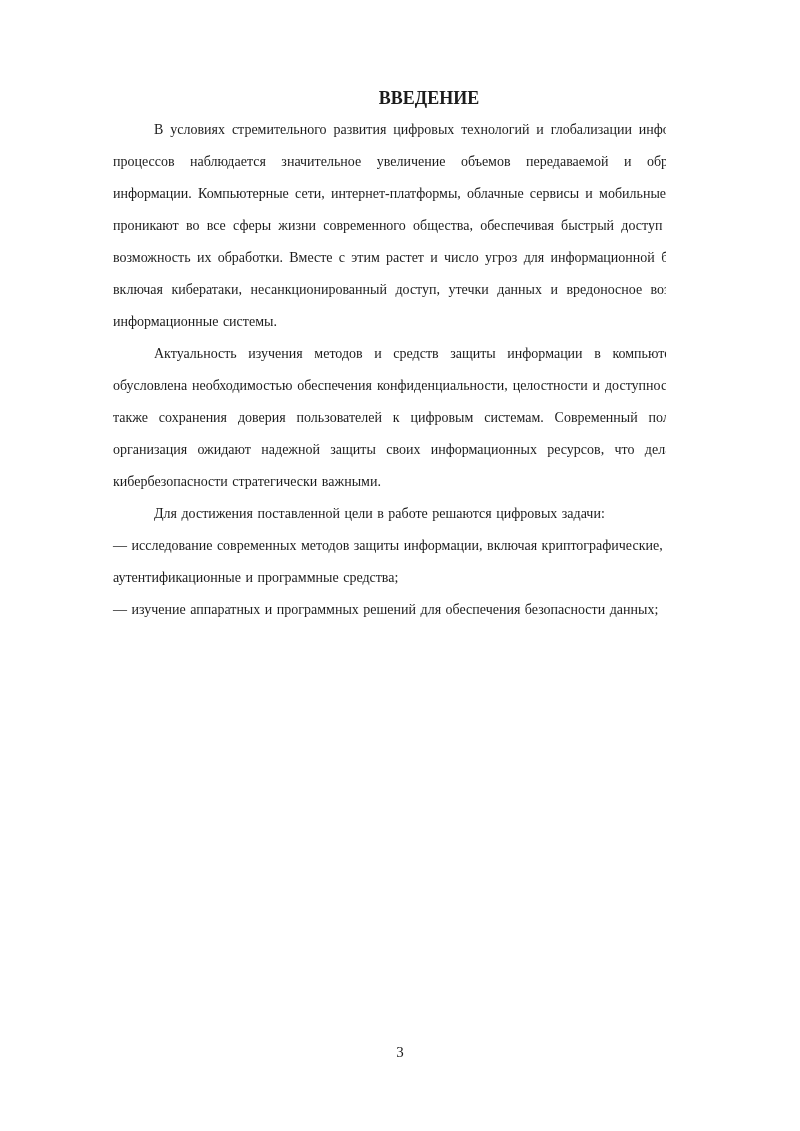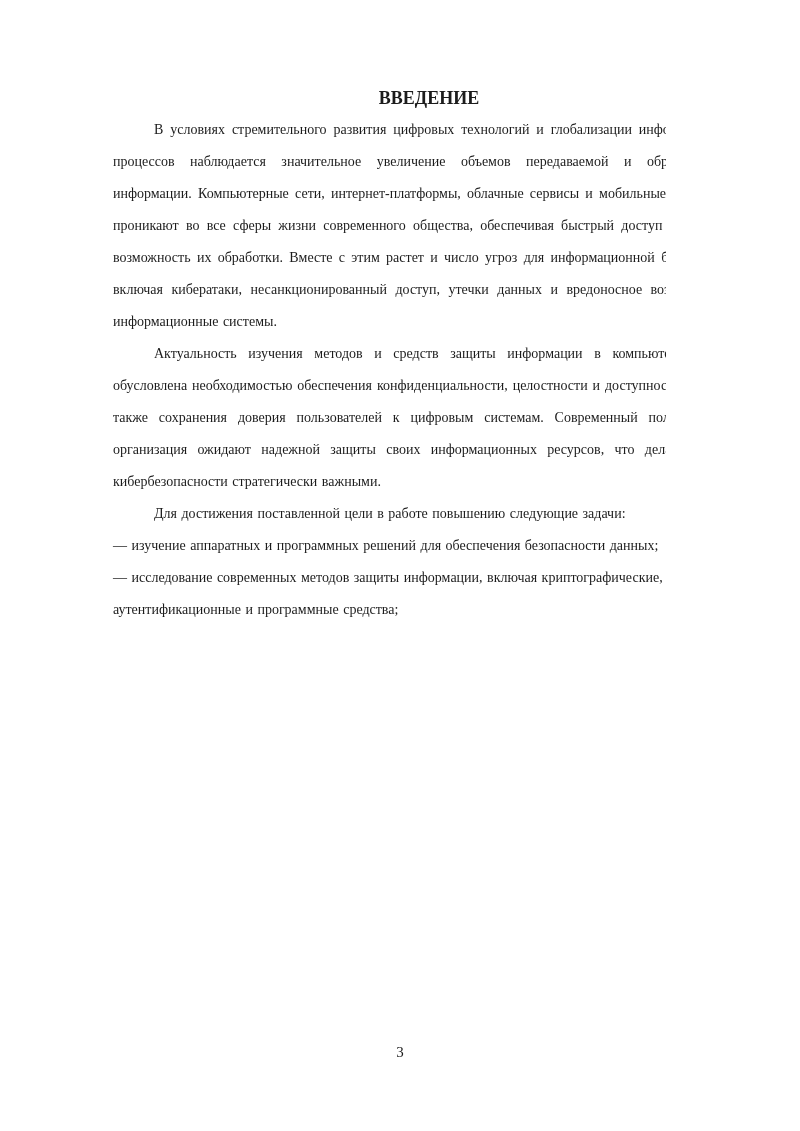--- a/index.html
+++ b/index.html
@@ -60,23 +60,23 @@
 
 <div class="page">
   <div class="content">
     <h1 class="doc-title">ВВЕДЕНИЕ</h1>
 
     <p class="par body-par">В условиях стремительного развития цифровых технологий и глобализации информационных процессов наблюдается значительное увеличение объемов передаваемой и обрабатываемой информации. Компьютерные сети, интернет-платформы, облачные сервисы и мобильные приложения проникают во все сферы жизни современного общества, обеспечивая быстрый доступ к данным и возможность их обработки. Вместе с этим растет и число угроз для информационной безопасности, включая кибератаки, несанкционированный доступ, утечки данных и вредоносное воздействие на информационные системы.</p>
 
     <p class="par body-par">Актуальность изучения методов и средств защиты информации в компьютерных сетях обусловлена необходимостью обеспечения конфиденциальности, целостности и доступности данных, а также сохранения доверия пользователей к цифровым системам. Современный пользователь и организация ожидают надежной защиты своих информационных ресурсов, что делает вопросы кибербезопасности стратегически важными.</p>
 
 
-    <p class="par body-par">Для достижения поставленной цели в работе повышению следующие задачи:</p>
+    <p class="par body-par">Для достижения поставленной цели в работе решаются цифровых задачи:</p>
 
 
 
+    <p class="par task-par">— исследование современных методов защиты информации, включая криптографические, сетевые, аутентификационные и программные средства;</p>
+
     <p class="par task-par">— изучение аппаратных и программных решений для обеспечения безопасности данных;</p>
-
-    <p class="par task-par">— исследование современных методов защиты информации, включая криптографические, сетевые, аутентификационные и программные средства;</p>
   </div>
 
   <div class="page-number">3</div>
 </div>
 
 </body></html>

